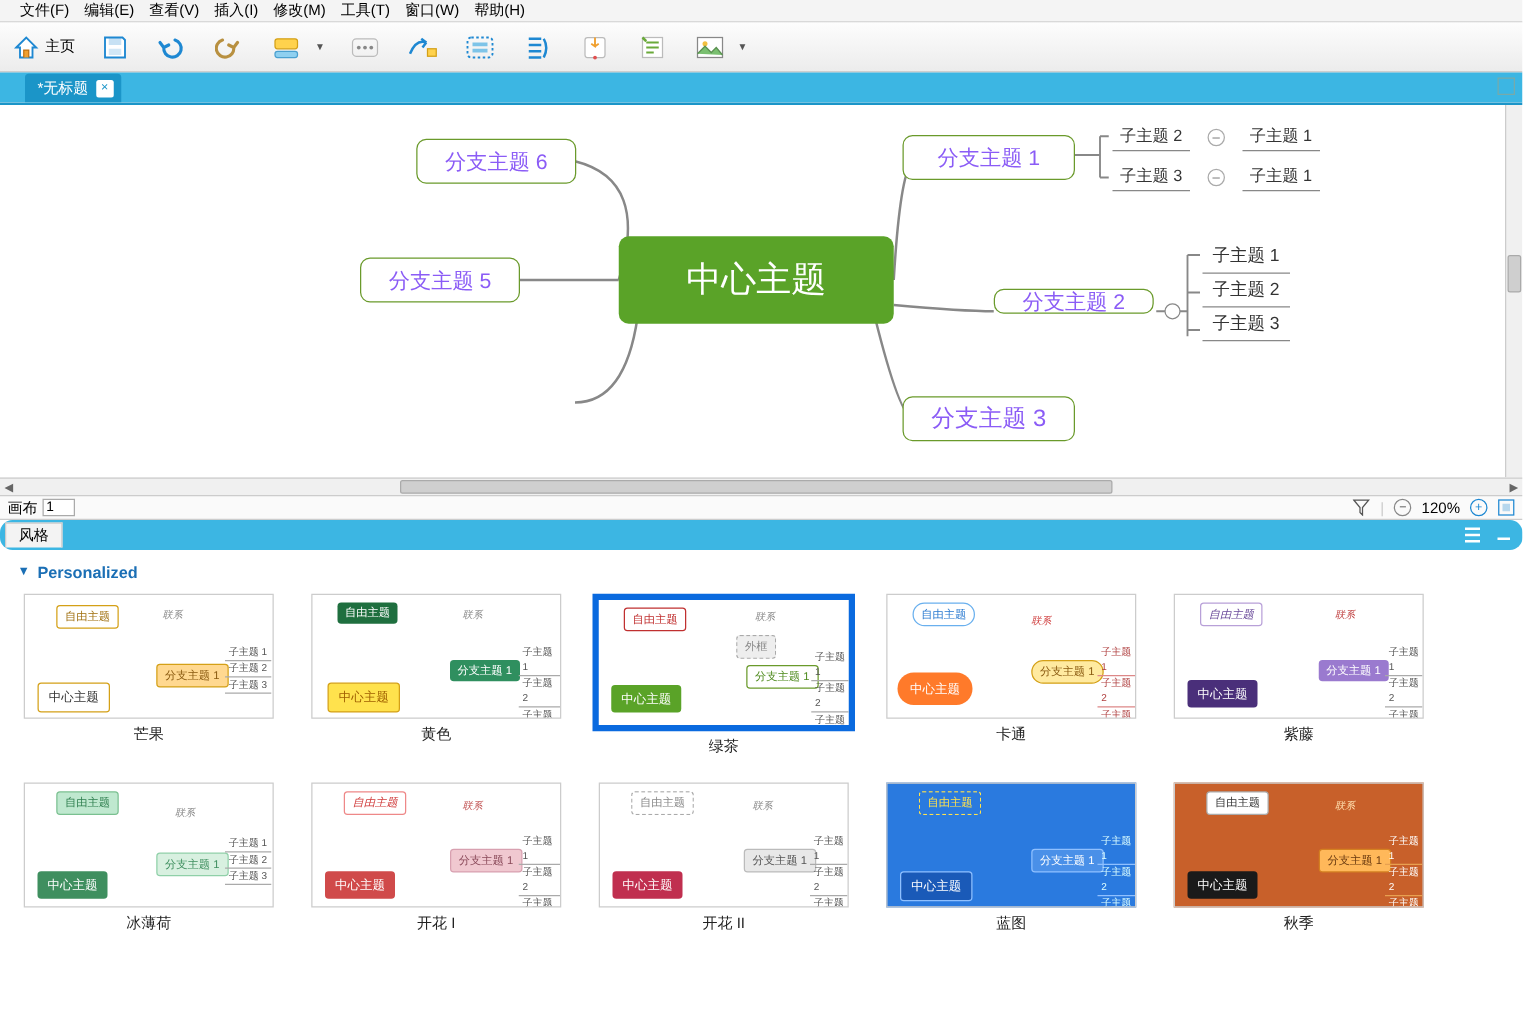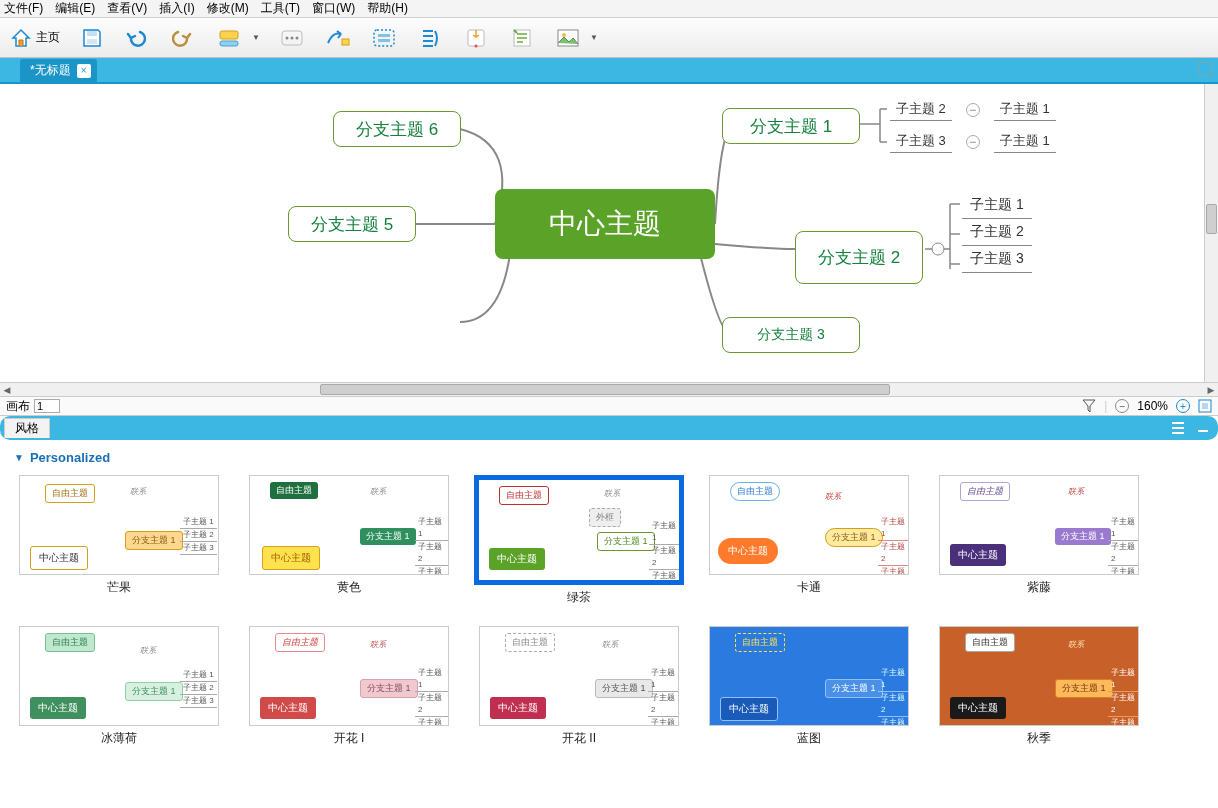--- a/index.html
+++ b/index.html
@@ -1,32 +1,32 @@
 <!DOCTYPE html>
 <html><head>
 <meta charset="utf-8">
 <style>
   * { box-sizing: border-box; }
   body { margin:0; padding:0; font-family: "Microsoft YaHei", Arial, sans-serif; font-size:12px; background:#fff; color:#000; width:1218px; height:808px; overflow:hidden; }
   
-  .menubar { height:18px; background:#f4f4f4; border-bottom:1px solid #d0d0d0; padding:0 4px; display:flex; align-items:center; gap:12px; }
+  .menubar { height:18px; background:#f4f4f4; border-bottom:1px solid #d0d0d0; padding:0 16px; display:flex; align-items:center; gap:12px; }
   .menubar span { cursor:default; }
   
   .toolbar { height:40px; background:linear-gradient(#fdfdfd,#ececec); border-bottom:1px solid #c0c0c0; display:flex; align-items:center; gap:18px; padding:0 10px; }
   .tbtn { width:28px; height:28px; display:flex; align-items:center; justify-content:center; border-radius:3px; }
   .home-btn { display:flex; align-items:center; gap:4px; }
   .drop-caret { font-size:8px; color:#555; margin-left:-10px; }
   
   .doctabs { height:24px; background:#3cb6e3; display:flex; align-items:flex-end; padding-left:20px; position:relative; }
   .doctab { background:#1b95c8; color:#fff; padding:3px 6px 3px 10px; font-size:12px; display:flex; align-items:center; gap:6px; border-radius:3px 3px 0 0; }
   .doctab .x { background:#fff; color:#1b95c8; width:14px; height:14px; font-size:10px; display:flex; align-items:center; justify-content:center; border-radius:2px; }
   .maxicon { position:absolute; right:6px; top:4px; width:14px; height:14px; border:1px solid #7aa; }
   
   .canvas-wrap { position:relative; height:300px; background:#fff; overflow:hidden; border-top:2px solid #1b95c8;}
-  .node { position:absolute; border:1.5px solid #6a9a2b; border-radius:8px; background:#fff; color:#15803d; display:flex; align-items:center; justify-content:center; font-size:18px; }
+  .node { position:absolute; border:1.5px solid #6a9a2b; border-radius:8px; background:#fff; color:#8b5cf6; display:flex; align-items:center; justify-content:center; font-size:18px; }
   .center-node { background:#5aa328; color:#fff; border:none; font-size:28px; }
   .subcol { position:absolute; font-size:14px; color:#333; }
   .subcol div { border-bottom:1px solid #888; padding:4px 8px; white-space:nowrap; }
   .subrow { position:absolute; display:flex; gap:14px; }
   .subrow .cell { border-bottom:1px solid #888; padding:2px 6px; font-size:13px; color:#333; white-space:nowrap;}
   .subrow .coll { font-size:12px; color:#888; border:1px solid #aaa; border-radius:50%; width:14px; height:14px; display:flex; align-items:center; justify-content:center; align-self:center;}
   .scroll-h { height:14px; background:#f0f0f0; border-top:1px solid #ccc; position:relative; }
   .scroll-h .thumb { position:absolute; left:320px; top:1px; height:11px; width:570px; background:#cfcfcf; border:1px solid #aaa; border-radius:2px;}
   .scroll-h .arrow { position:absolute; top:0; width:14px; height:14px; display:flex; align-items:center; justify-content:center; color:#666; font-size:9px;}
   
@@ -173,22 +173,22 @@
     <circle cx="938" cy="165" r="6" fill="#fff" stroke="#888"></circle>
     <path d="M860 40 L 880 40 M880 25 L880 58 M880 25 L887 25 M880 58 L887 58" stroke="#888" stroke-width="1.5" fill="none"></path>
   </svg>
 
   <div class="node center-node" style="left:495px; top:105px; width:220px; height:70px;">中心主题</div>
 
   <div class="node" style="left:333px; top:27px; width:128px; height:36px; font-size:17px;">分支主题 6</div>
   <div class="node" style="left:288px; top:122px; width:128px; height:36px; font-size:17px;">分支主题 5</div>
 
   <div class="node" style="left:722px; top:24px; width:138px; height:36px; font-size:17px;">分支主题 1</div>
-  <div class="node" style="left:795px; top:147px; width:128px; height:53px; font-size:17px;">分支主题 2</div>
-  <div class="node" style="left:722px; top:233px; width:138px; height:36px; font-size:14px;">分支主题 3</div>
+  <div class="node" style="left:795px; top:147px; width:128px; height:20px; font-size:17px;">分支主题 2</div>
+  <div class="node" style="left:722px; top:233px; width:138px; height:36px; font-size:19px;">分支主题 3</div>
 
   <div class="subrow" style="left:890px; top:14px;">
     <div class="cell">子主题 2</div>
     <div class="coll">−</div>
     <div class="cell">子主题 1</div>
   </div>
   <div class="subrow" style="left:890px; top:46px;">
     <div class="cell">子主题 3</div>
     <div class="coll">−</div>
     <div class="cell">子主题 1</div>
@@ -215,21 +215,21 @@
   <div style="display:flex;align-items:center;gap:4px;">
     <span>画布</span>
     <input value="1" style="">
   </div>
   <div class="right">
     <svg width="14" height="14">
         <path d="M1 1 H13 L8 7 V13 L6 11 V7 Z" fill="none" stroke="#555"></path>
       </svg>
     <span style="color:#ccc">|</span>
     <div class="circle">−</div>
-    <span>160%</span>
+    <span>120%</span>
     <div class="circle" style="color:#1e88d2;border-color:#1e88d2">+</div>
     <svg width="14" height="14">
         <rect x="1" y="1" width="12" height="12" fill="none" stroke="#1e88d2"></rect>
         <rect x="4" y="4" width="6" height="6" fill="#1e88d2" opacity="0.3"></rect>
       </svg>
   </div>
 </div>
 
 <div class="panel-header">
   <div class="panel-tab">风格</div>

